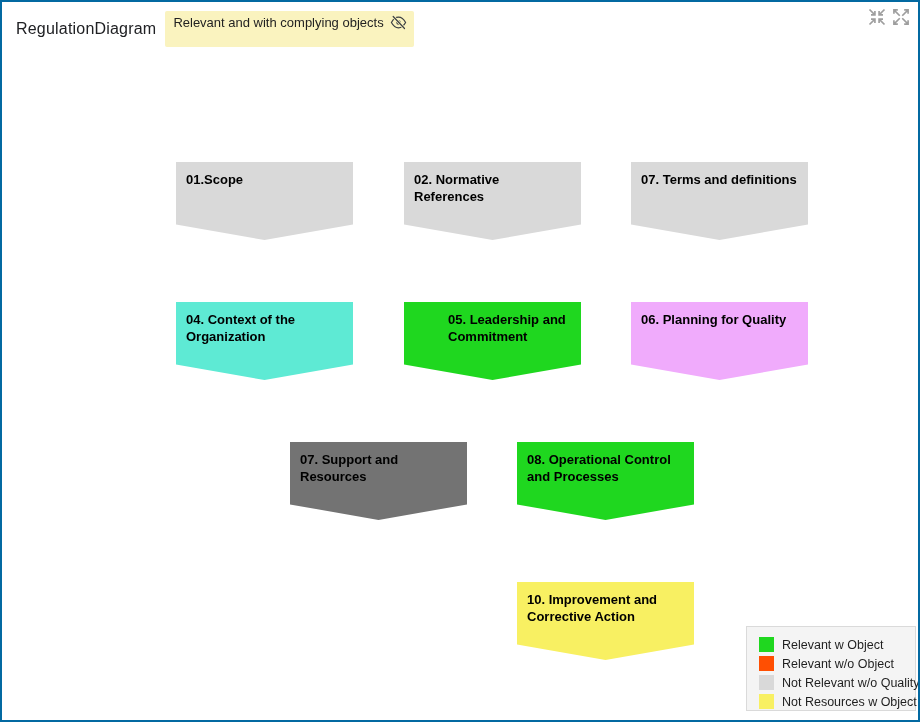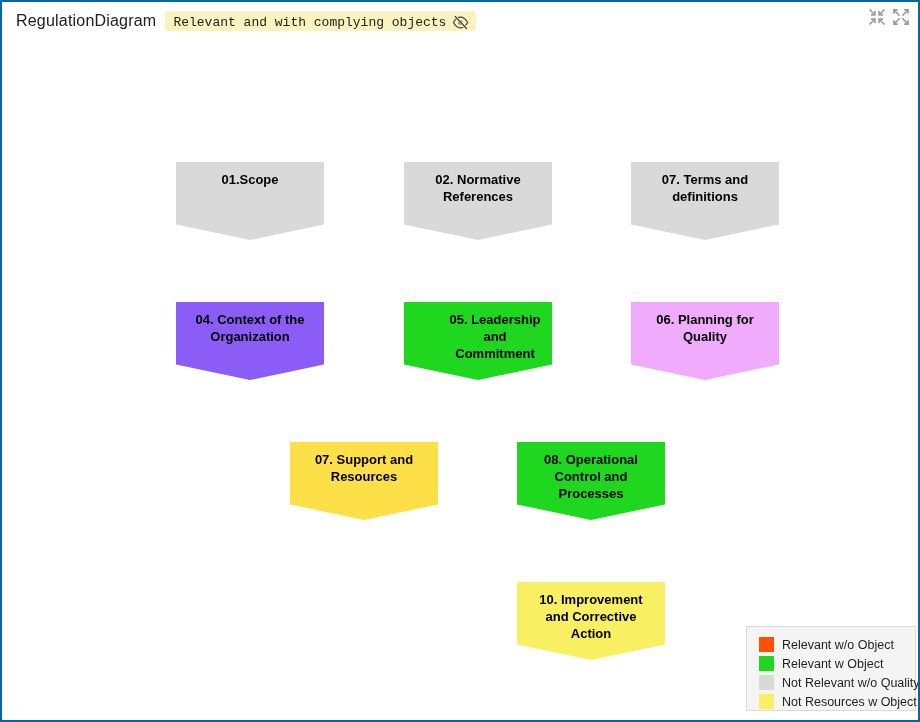--- a/index.html
+++ b/index.html
@@ -6,31 +6,31 @@
   .window {
     position:relative; width:920px; height:722px; box-sizing:border-box;
     background:#fff; border:2px solid #0369a1; overflow:hidden;
     font-family:"Liberation Sans", sans-serif;
   }
   
   .header { position:absolute; left:14px; top:9px; display:flex; align-items:center; }
   .title { font-size:16px; color:#202124; letter-spacing:.2px; }
   .badge {
     margin-left:9px; display:inline-flex; align-items:center; gap:6px;
-    padding:3px 7px 0 8px; border-radius:2px; font-size:13px; color:#222;font-family:Liberation Mono, monospace;
+    padding:3px 7px 16px 8px; border-radius:2px; font-size:13px; color:#222;
   }
   .badge .eye { display:inline-flex; cursor:pointer; }
   .win-icons { position:absolute; right:6px; top:4px; display:flex; gap:2px; }
   .win-icons .wicon { width:22px; height:22px; display:inline-flex; align-items:center; justify-content:center; cursor:pointer; }
 
   
   .chevron {
-    position:absolute; width:148px; height:78px; box-sizing:border-box;
+    position:absolute; width:177px; height:78px; box-sizing:border-box;
     clip-path: polygon(0 0, 100% 0, 100% 80%, 50% 100%, 0 80%);
-    text-align:center; font-weight:bold; font-size:13px; line-height:17px; color:#000;
+    text-align:left; font-weight:bold; font-size:13px; line-height:17px; color:#000;
     padding:9px 10px 0 10px; cursor:pointer;
   }
   .n0 {left:174px; top:160px;} .n1 {left:402px; top:160px;} .n2 {left:629px; top:160px;}
   .n3 {left:174px; top:300px;} .n4 {left:402px; top:300px;} .n5 {left:629px; top:300px;}
   .n6 {left:288px; top:440px;} .n7 {left:515px; top:440px;}
   .n8 {left:288px; top:580px;} .n9 {left:515px; top:580px;}
 
   
   .legend {
     position:absolute; left:744px; top:624px; width:170px; height:85px; box-sizing:border-box;
@@ -81,47 +81,47 @@
 
   <div class="chevron n0" style="background-color: rgb(217, 217, 217);">
     <span>01.Scope</span>
   </div>
   <div class="chevron n1" style="background-color: rgb(217, 217, 217);">
     <span>02. Normative References</span>
   </div>
   <div class="chevron n2" style="background-color: rgb(217, 217, 217);">
     <span>07. Terms and definitions</span>
   </div>
-  <div class="chevron n3" style="background-color: #8b5cf6;">
+  <div class="chevron n3" style="background-color: #5eead4;">
     <span>04. Context of the Organization</span>
   </div>
   <div class="chevron n4" style="background-color: rgb(31, 215, 31); padding-left: 44px;">
     <span>05. Leadership and Commitment</span>
   </div>
   <div class="chevron n5" style="background-color: #f0abfc;">
     <span>06. Planning for Quality</span>
   </div>
-  <div class="chevron n6" style="background-color: #fde047;">
+  <div class="chevron n6" style="background-color: #737373;">
     <span>07. Support and Resources</span>
   </div>
   <div class="chevron n7" style="background-color: rgb(31, 215, 31);">
     <span>08. Operational Control and Processes</span>
   </div>
   <div class="chevron n9" style="background-color: rgb(248, 240, 98);">
     <span>10. Improvement and Corrective Action</span>
   </div>
 
   <div class="legend">
     <div class="legend-row">
+      <span class="swatch" style="background-color: rgb(31, 215, 31);"></span>
+      <span class="ltext">Relevant w Object</span>
+    </div>
+    <div class="legend-row">
       <span class="swatch" style="background-color: rgb(255, 79, 2);"></span>
       <span class="ltext">Relevant w/o Object</span>
-    </div>
-    <div class="legend-row">
-      <span class="swatch" style="background-color: rgb(31, 215, 31);"></span>
-      <span class="ltext">Relevant w Object</span>
     </div>
     <div class="legend-row">
       <span class="swatch" style="background-color: rgb(217, 217, 217);"></span>
       <span class="ltext">Not Relevant w/o Quality</span>
     </div>
     <div class="legend-row">
       <span class="swatch" style="background-color: rgb(248, 240, 98);"></span>
       <span class="ltext">Not Resources w Object</span>
     </div>
   </div>

